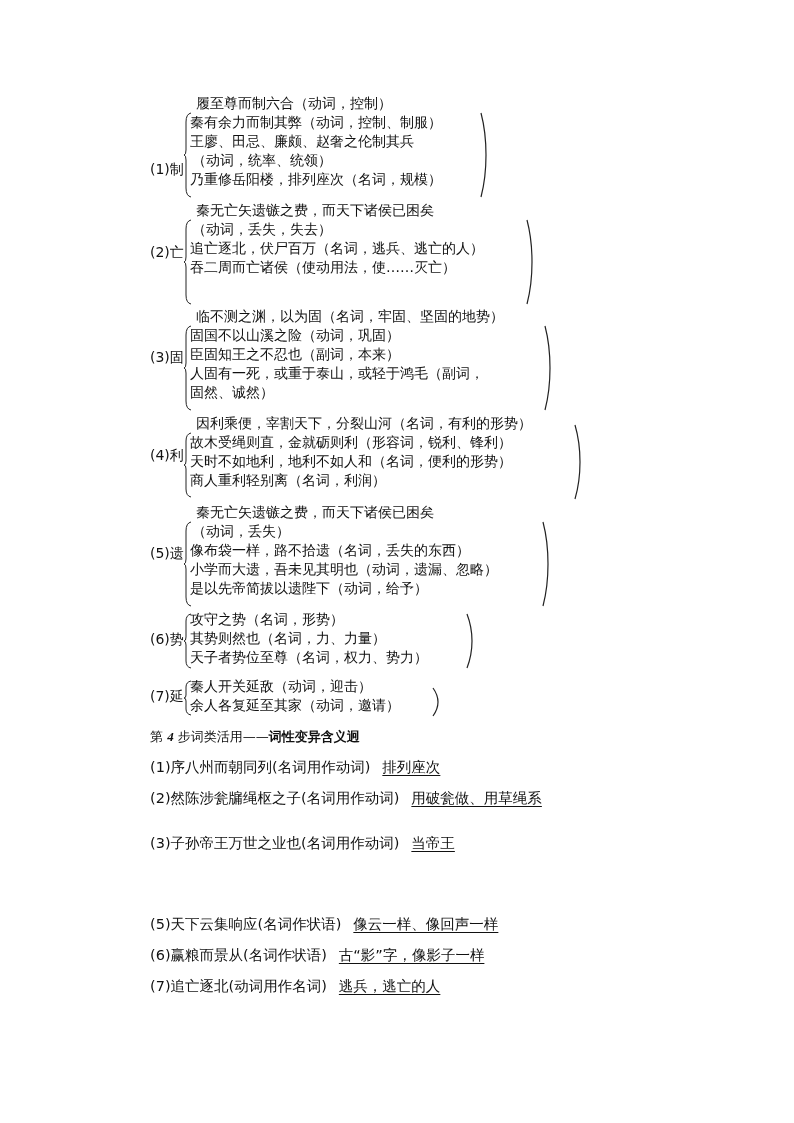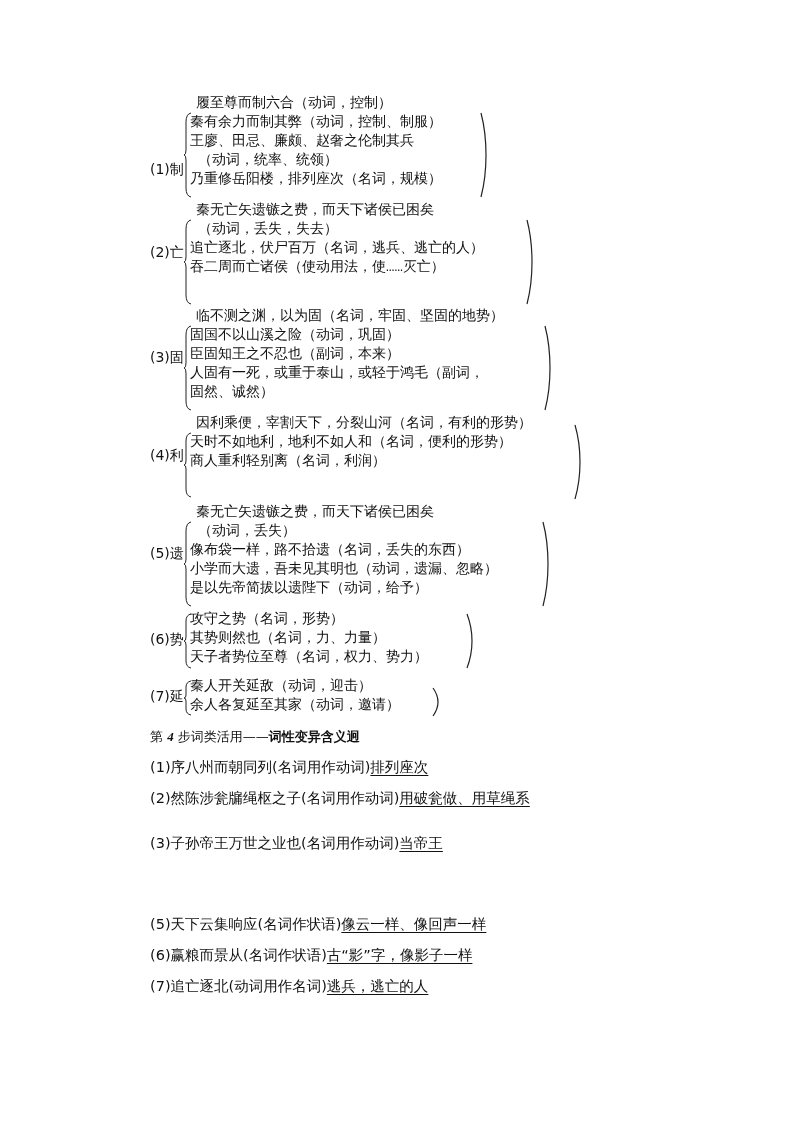--- a/index.html
+++ b/index.html
@@ -11,39 +11,39 @@
   .page { position: absolute; left: 0; top: 0; width: 794px; height: 1123px; }
 
   
   .group { position: absolute; left: 150px; }
   .group .label {
     position: absolute; left: 0;
     font-size: 14px; line-height: 18px; white-space: nowrap;
   }
   .group .lines { position: absolute; }
   .group .line {
-    font-size: 14px; line-height: 19px; white-space: nowrap; height: 19px; font-family: Liberation Mono, monospace;
+    font-size: 14px; line-height: 19px; white-space: nowrap; height: 19px;
   }
   .group .line.first { margin-left: 6px; }
-  .group .line.indent { margin-left: 8px; }
+  .group .line.indent { margin-left: 2px; }
   .brace-left, .brace-right { position: absolute; }
   .brace-left svg, .brace-right svg { display: block; }
 
   
   .step-title {
     position: absolute; left: 150px; top: 727px;
     font-size: 13px; line-height: 20px; white-space: nowrap;
   }
   .step-title b { font-style: italic; font-weight: bold; font-family: "Liberation Serif", serif; }
   .step-title .strong { font-weight: bold; }
   .item {
     position: absolute; left: 150px;
     font-size: 14.5px; line-height: 20px; white-space: nowrap;
   }
-  .item .ans { text-decoration: underline; text-underline-offset: 3px; }
+  .item .ans { text-decoration: underline; text-underline-offset: 3px; padding-left: 12px; }
   .item-wrap {
     position: absolute; left: 118px; width: 560px;
     font-size: 14.5px; line-height: 30px;
   }
   .item-wrap .first-line { padding-left: 32px; }
   .item-wrap .ans { text-decoration: underline; text-underline-offset: 3px; }
 </style>
 </head>
 <body>
 
@@ -113,20 +113,21 @@
 
   <div class="group" style="top:414px;">
     <span class="label" style="top:32px;">(4)利</span>
     <span class="brace-left" style="left:34px; top:18px;">
       <svg width="8" height="66" viewBox="0 0 8 66">
           <path d="M7 1 Q2 2 2 9 L2 29 Q2 33 0 33 Q2 33 2 37 L2 57 Q2 64 7 65" fill="none" stroke="#222" stroke-width="1"></path>
         </svg>
     </span>
     <div class="lines" style="left:40px; top:0;">
       <div class="line first">因利乘便，宰割天下，分裂山河（名词，有利的形势）</div>
+      <div class="line">故木受绳则直，金就砺则利（形容词，锐利、锋利）</div>
       <div class="line">天时不如地利，地利不如人和（名词，便利的形势）</div>
       <div class="line">商人重利轻别离（名词，利润）</div>
     </div>
     <span class="brace-right" style="left:424px; top:10px;">
       <svg width="8" height="76" viewBox="0 0 8 76">
           <path d="M1 1 Q6 18 6 38 Q6 58 1 75" fill="none" stroke="#222" stroke-width="1.2"></path>
         </svg>
     </span>
   </div>
 

